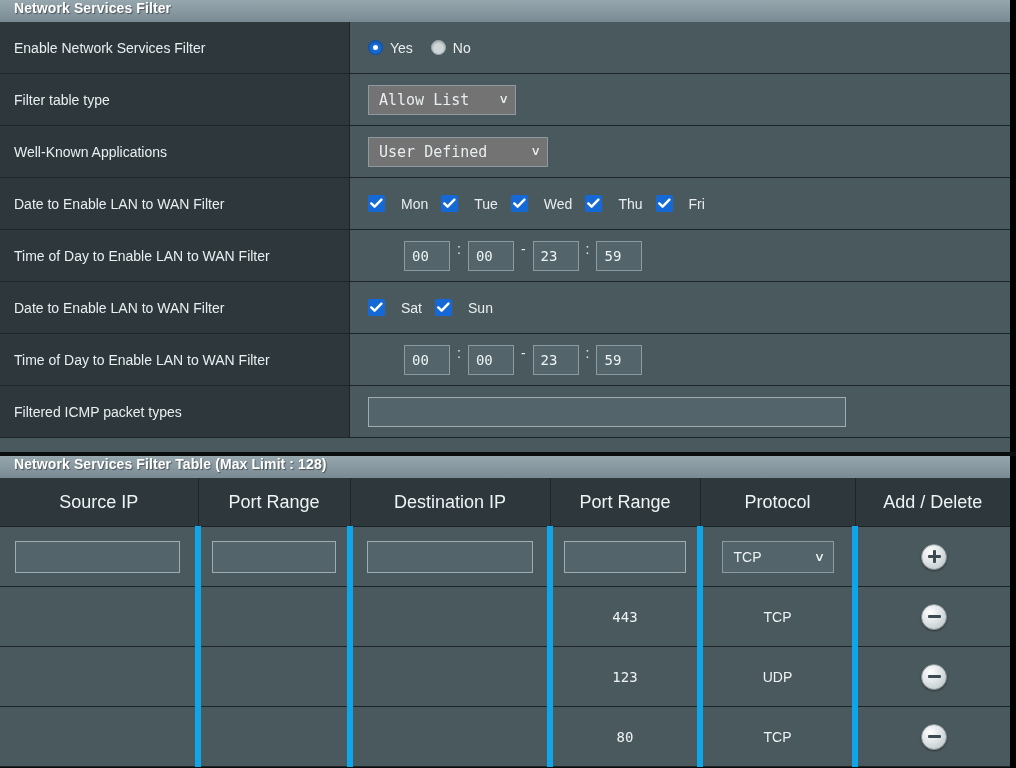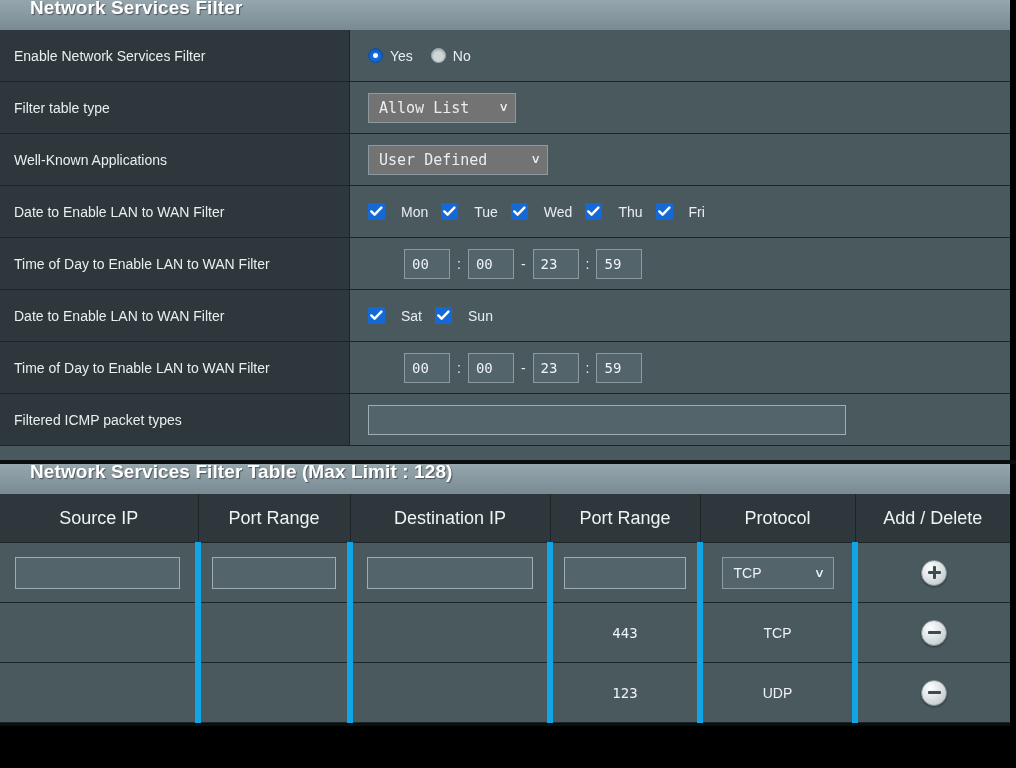--- a/index.html
+++ b/index.html
@@ -26,28 +26,28 @@
   }
 
   
   .panel {
     width: 1010px;
     background: #4a595d;
     box-sizing: border-box;
   }
 
   .panel-title {
-    height: 30px;
+    height: 22px;
     background: linear-gradient(to bottom, #93a3aa 0%, #8495 35%, #7d8d95 60%, #73838b 100%);
     background: linear-gradient(to bottom, #96a6ad 0%, #8a9aa2 45%, #7a8a92 100%);
     color: #ffffff;
-    font-size: 19px;
+    font-size: 14px;
     font-weight: bold;
     line-height: 22px;
-    padding-left: 30px;
+    padding-left: 14px;
     box-sizing: border-box;
     text-shadow: 1px 1px 1px rgba(0,0,0,0.45);
     letter-spacing: 0.1px;
     overflow: hidden;
     position: relative;
   }
   .panel-title span { position: relative; top: -3px; display: block; }
 
   .srow {
     display: flex;
@@ -138,21 +138,21 @@
     width: 17px; height: 17px;
     background: #1569d6;
     border-radius: 2px;
     display: flex; align-items: center; justify-content: center;
     box-sizing: border-box;
   }
   .cb svg { display: block; }
   .cb-label { color: #e9eef0; font-size: 14px; }
 
   
-  .time-group { display: flex; align-items: center; gap: 0; }
+  .time-group { display: flex; gap: 0; }
   .tinput {
     width: 46px; height: 30px;
     background: #53646a;
     border: 1px solid #8d9ba0;
     color: #eef3f5;
     font-family: "DejaVu Sans Mono", monospace;
     font-size: 14px;
     display: flex; align-items: center;
     padding-left: 7px;
     box-sizing: border-box;
@@ -502,17 +502,29 @@
           <td></td>
           <td>123</td>
           <td class="proto-cell">UDP</td>
           <td>
             <div class="circle-btn">
               <span class="bar"></span>
             </div>
           </td>
         </tr>
 
+        <tr>
+          <td></td>
+          <td></td>
+          <td></td>
+          <td>80</td>
+          <td class="proto-cell">TCP</td>
+          <td>
+            <div class="circle-btn">
+              <span class="bar"></span>
+            </div>
+          </td>
+        </tr>
       </tbody>
     </table>
   </div>
 
 </div>
 
 </body></html>

